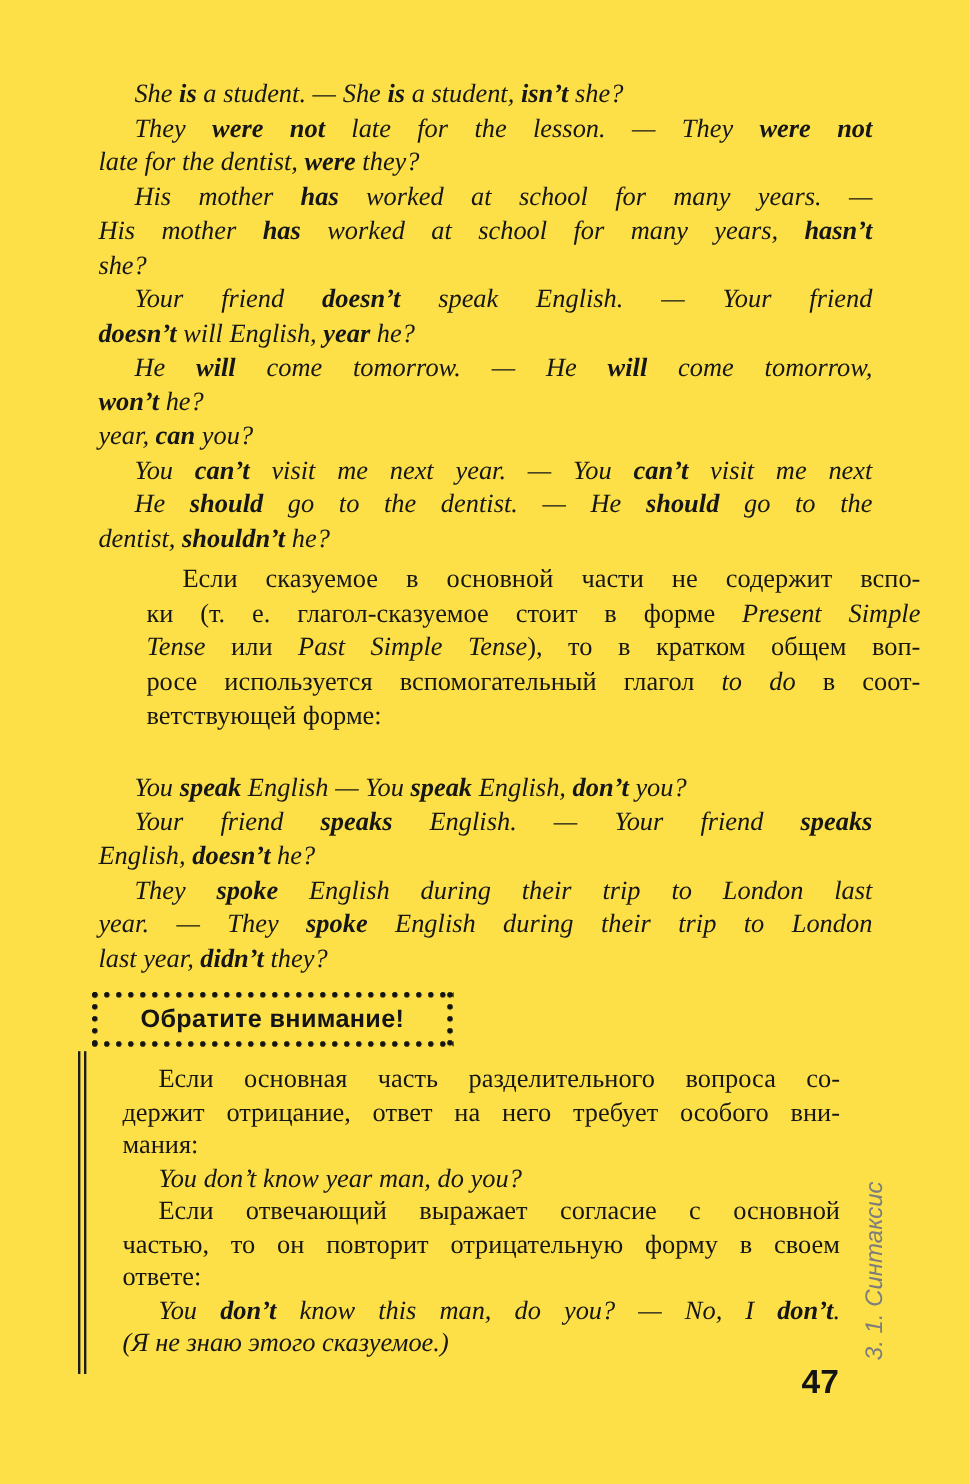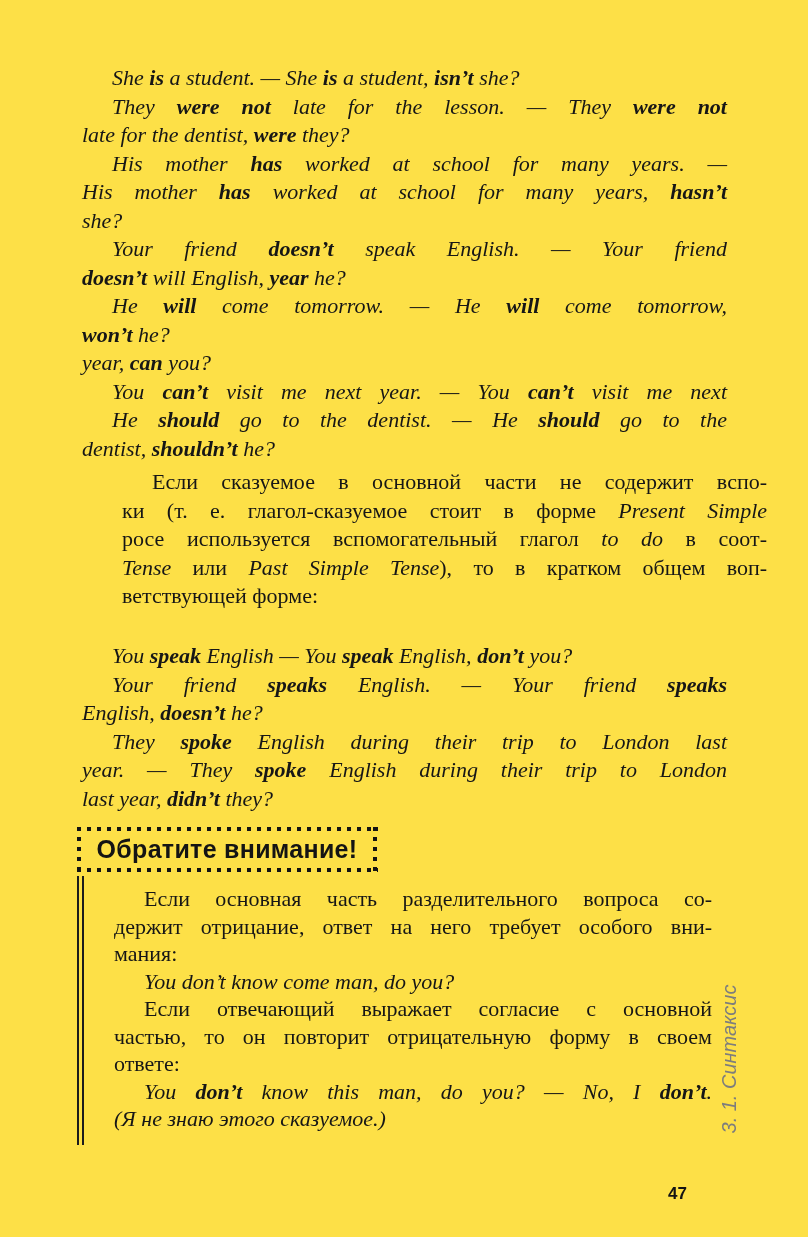--- a/index.html
+++ b/index.html
@@ -33,41 +33,41 @@
       radial-gradient(circle 2.5px at 3px 3px, #141414 95%, rgba(0,0,0,0) 100%),
       radial-gradient(circle 2.5px at 3px 3px, #141414 95%, rgba(0,0,0,0) 100%),
       radial-gradient(circle 2.5px at 3px 3px, #141414 95%, rgba(0,0,0,0) 100%),
       radial-gradient(circle 2.5px at 3px 3px, #141414 95%, rgba(0,0,0,0) 100%);
     background-size:10px 6px,10px 6px,6px 10px,6px 10px;
     background-position:left top,left bottom,left top,right top;
     background-repeat:repeat-x,repeat-x,repeat-y,repeat-y;
   }
   .attn-label{
     font-family:"Liberation Sans","DejaVu Sans",sans-serif;
-    font-weight:bold;font-size:25px;letter-spacing:.3px;color:#141414;
+    font-weight:bold;font-size:21px;letter-spacing:.3px;color:#141414;
   }
   .note{
-    position:absolute;left:77px;top:876px;width:635px;min-height:252px;
+    position:absolute;left:65px;top:876px;width:635px;min-height:252px;
     box-sizing:border-box;
     border-left:7px double #1c1c1c;
     padding:9px 0 12px 30px;
     line-height:27.5px;
   }
   .sidebar-label{
     position:absolute;left:650px;top:1046px;width:162px;height:26px;
     transform:rotate(-90deg);
     text-align:center;
     font-family:"Liberation Sans","DejaVu Sans",sans-serif;
     font-style:italic;font-size:20px;color:#7d7d7d;
     white-space:nowrap;
   }
   .page-number{
     position:absolute;left:668px;top:1136px;
     font-family:"Liberation Sans","DejaVu Sans",sans-serif;
-    font-weight:bold;font-size:17px;color:#141414;margin-top:48px;
+    font-weight:bold;font-size:28px;color:#141414;
   }
 </style>
 </head>
 <body>
 
 <div class="page">
 
   <div id="examples-1" class="textblock">
       <div class="tl ind end"><span class="i">She </span><span class="bi">is</span><span class="i"> a student. — She </span><span class="bi">is</span><span class="i"> a student, </span><span class="bi">isn’t</span><span class="i"> she?</span></div>
       <div class="tl ind"><span class="i">They </span><span class="bi">were not</span><span class="i"> late for the lesson. — They </span><span class="bi">were not</span></div>
@@ -81,43 +81,43 @@
       <div class="tl end"><span class="bi">won’t</span><span class="i"> he?</span></div>
       <div class="tl end"><span class="i">year, </span><span class="bi">can</span><span class="i"> you?</span></div>
       <div class="tl ind"><span class="i">You </span><span class="bi">can’t</span><span class="i"> visit me next year. — You </span><span class="bi">can’t</span><span class="i"> visit me next</span></div>
       <div class="tl ind"><span class="i">He </span><span class="bi">should</span><span class="i"> go to the dentist. — He </span><span class="bi">should</span><span class="i"> go to the</span></div>
       <div class="tl end"><span class="i">dentist, </span><span class="bi">shouldn’t</span><span class="i"> he?</span></div>
     </div>
 
   <div id="explain-1" class="textblock">
       <div class="tl ind"><span class="r">Если сказуемое в основной части не содержит вспо-</span></div>
       <div class="tl"><span class="r">ки (т. е. глагол-сказуемое стоит в форме </span><span class="i">Present Simple</span></div>
+      <div class="tl"><span class="i">Tense</span><span class="r"> или </span><span class="i">Past Simple Tense</span><span class="r">), то в кратком общем воп-</span></div>
       <div class="tl"><span class="r">росе используется вспомогательный глагол </span><span class="i">to do</span><span class="r"> в соот-</span></div>
-      <div class="tl"><span class="i">Tense</span><span class="r"> или </span><span class="i">Past Simple Tense</span><span class="r">), то в кратком общем воп-</span></div>
       <div class="tl end"><span class="r">ветствующей форме:</span></div>
     </div>
 
   <div id="examples-2" class="textblock">
       <div class="tl ind end"><span class="i">You </span><span class="bi">speak</span><span class="i"> English — You </span><span class="bi">speak</span><span class="i"> English, </span><span class="bi">don’t</span><span class="i"> you?</span></div>
       <div class="tl ind"><span class="i">Your friend </span><span class="bi">speaks</span><span class="i"> English. — Your friend </span><span class="bi">speaks</span></div>
       <div class="tl end"><span class="i">English, </span><span class="bi">doesn’t</span><span class="i"> he?</span></div>
       <div class="tl ind"><span class="i">They </span><span class="bi">spoke</span><span class="i"> English during their trip to London last</span></div>
       <div class="tl"><span class="i">year. — They </span><span class="bi">spoke</span><span class="i"> English during their trip to London</span></div>
       <div class="tl end"><span class="i">last year, </span><span class="bi">didn’t</span><span class="i"> they?</span></div>
     </div>
 
   <div class="attn">
     <span class="attn-label">Обратите внимание!</span>
   </div>
 
   <div class="note">
       <div class="tl ind"><span class="r">Если основная часть разделительного вопроса со-</span></div>
       <div class="tl"><span class="r">держит отрицание, ответ на него требует особого вни-</span></div>
       <div class="tl end"><span class="r">мания:</span></div>
-      <div class="tl ind end"><span class="i">You don’t know come man, do you?</span></div>
+      <div class="tl ind end"><span class="i">You don’t know year man, do you?</span></div>
       <div class="tl ind"><span class="r">Если отвечающий выражает согласие с основной</span></div>
       <div class="tl"><span class="r">частью, то он повторит отрицательную форму в своем</span></div>
       <div class="tl end"><span class="r">ответе:</span></div>
       <div class="tl ind"><span class="i">You </span><span class="bi">don’t</span><span class="i"> know this man, do you? — No, I </span><span class="bi">don’t</span><span class="i">.</span></div>
       <div class="tl end"><span class="i">(Я не знаю этого сказуемое.)</span></div>
     </div>
 
   <div class="sidebar-label">3. 1. Синтаксис</div>
 
   <div class="page-number">47</div>

